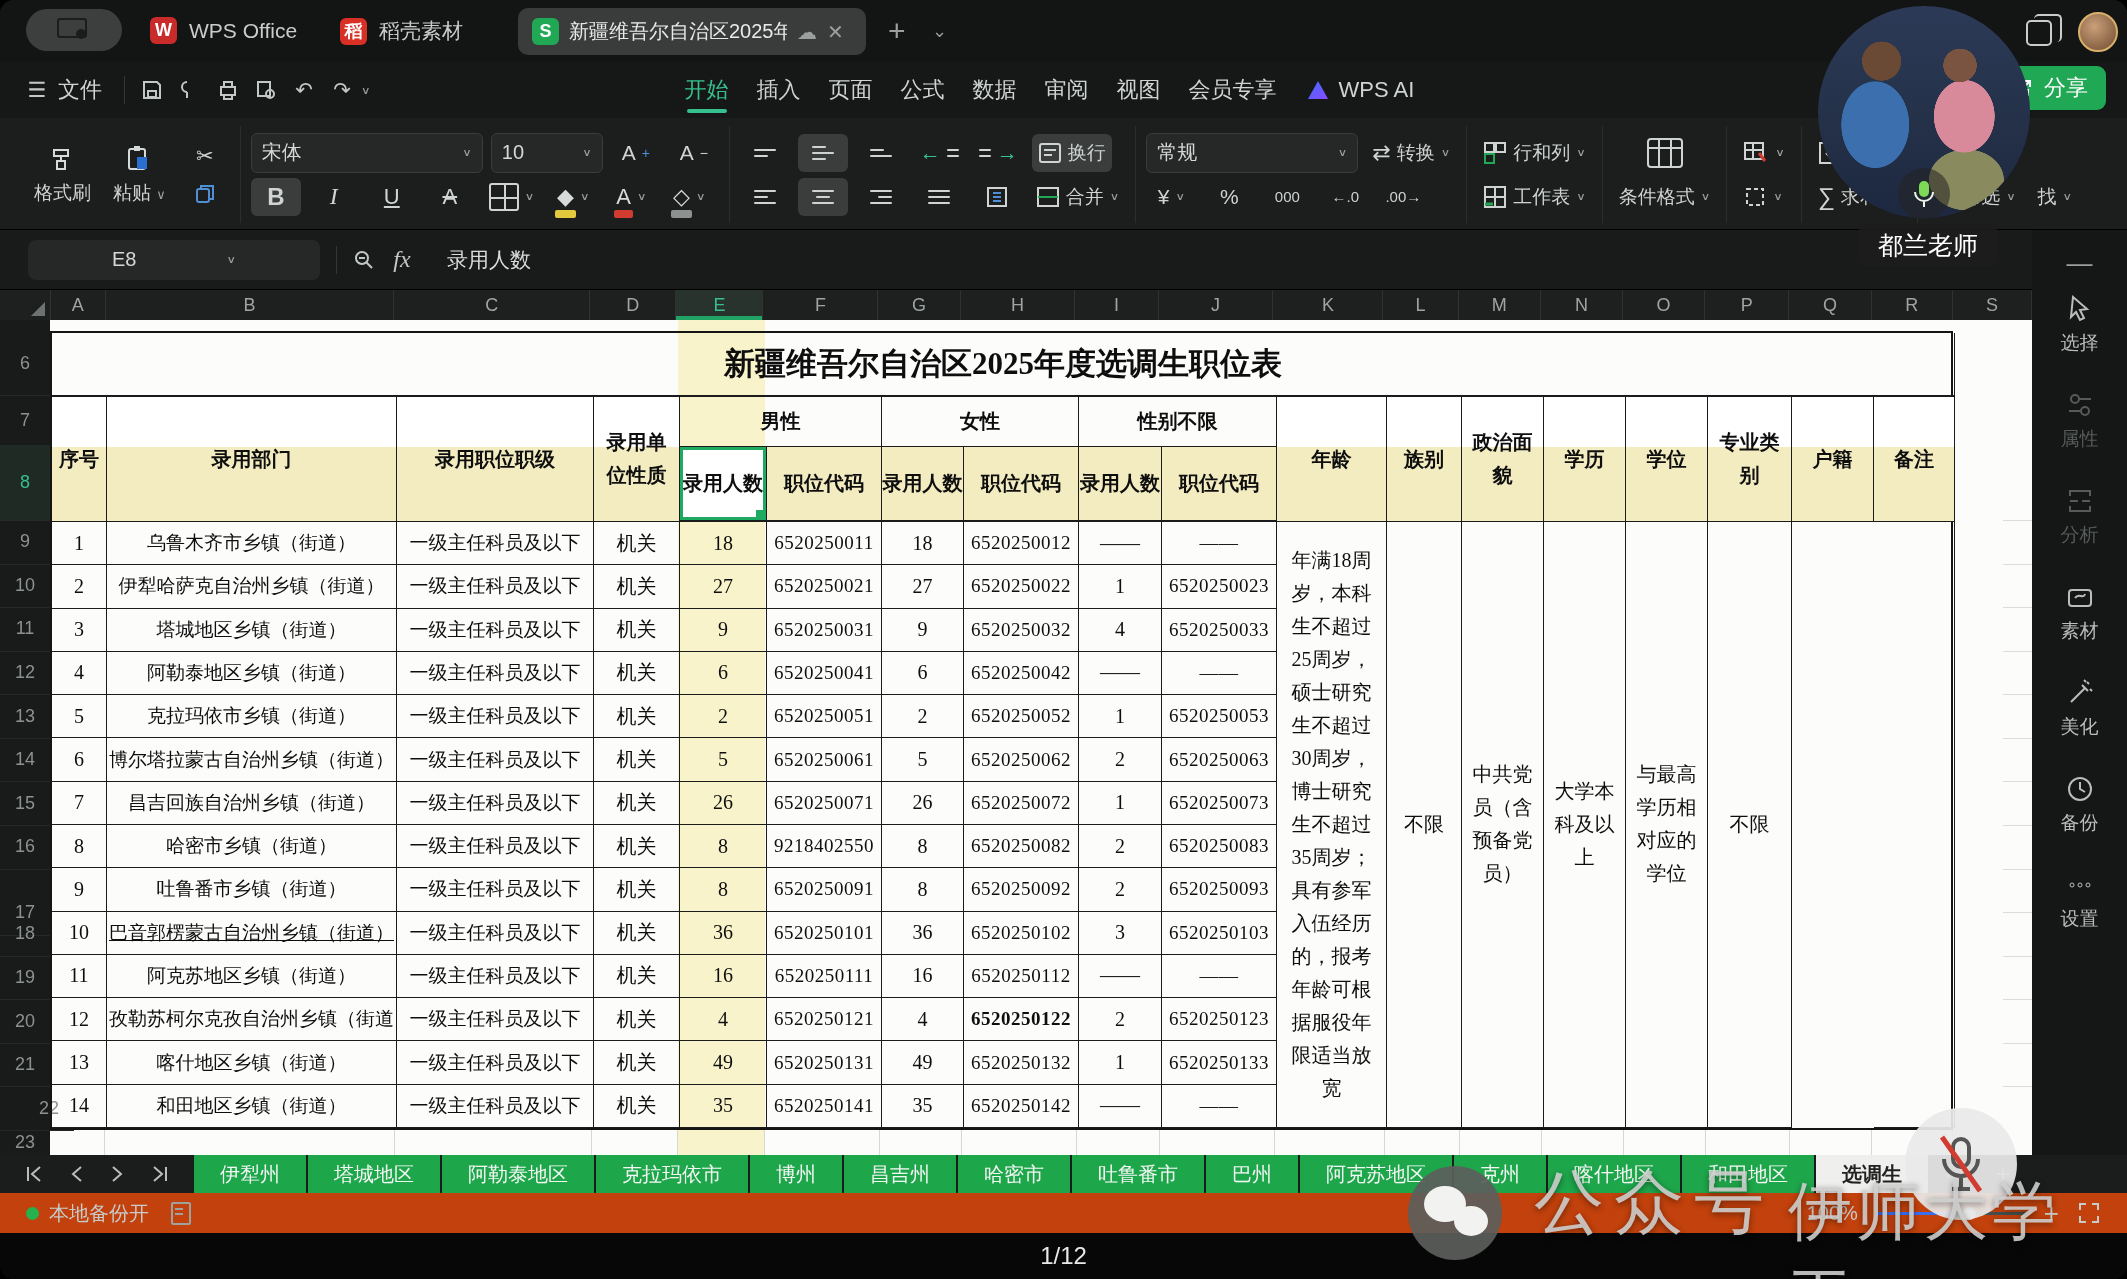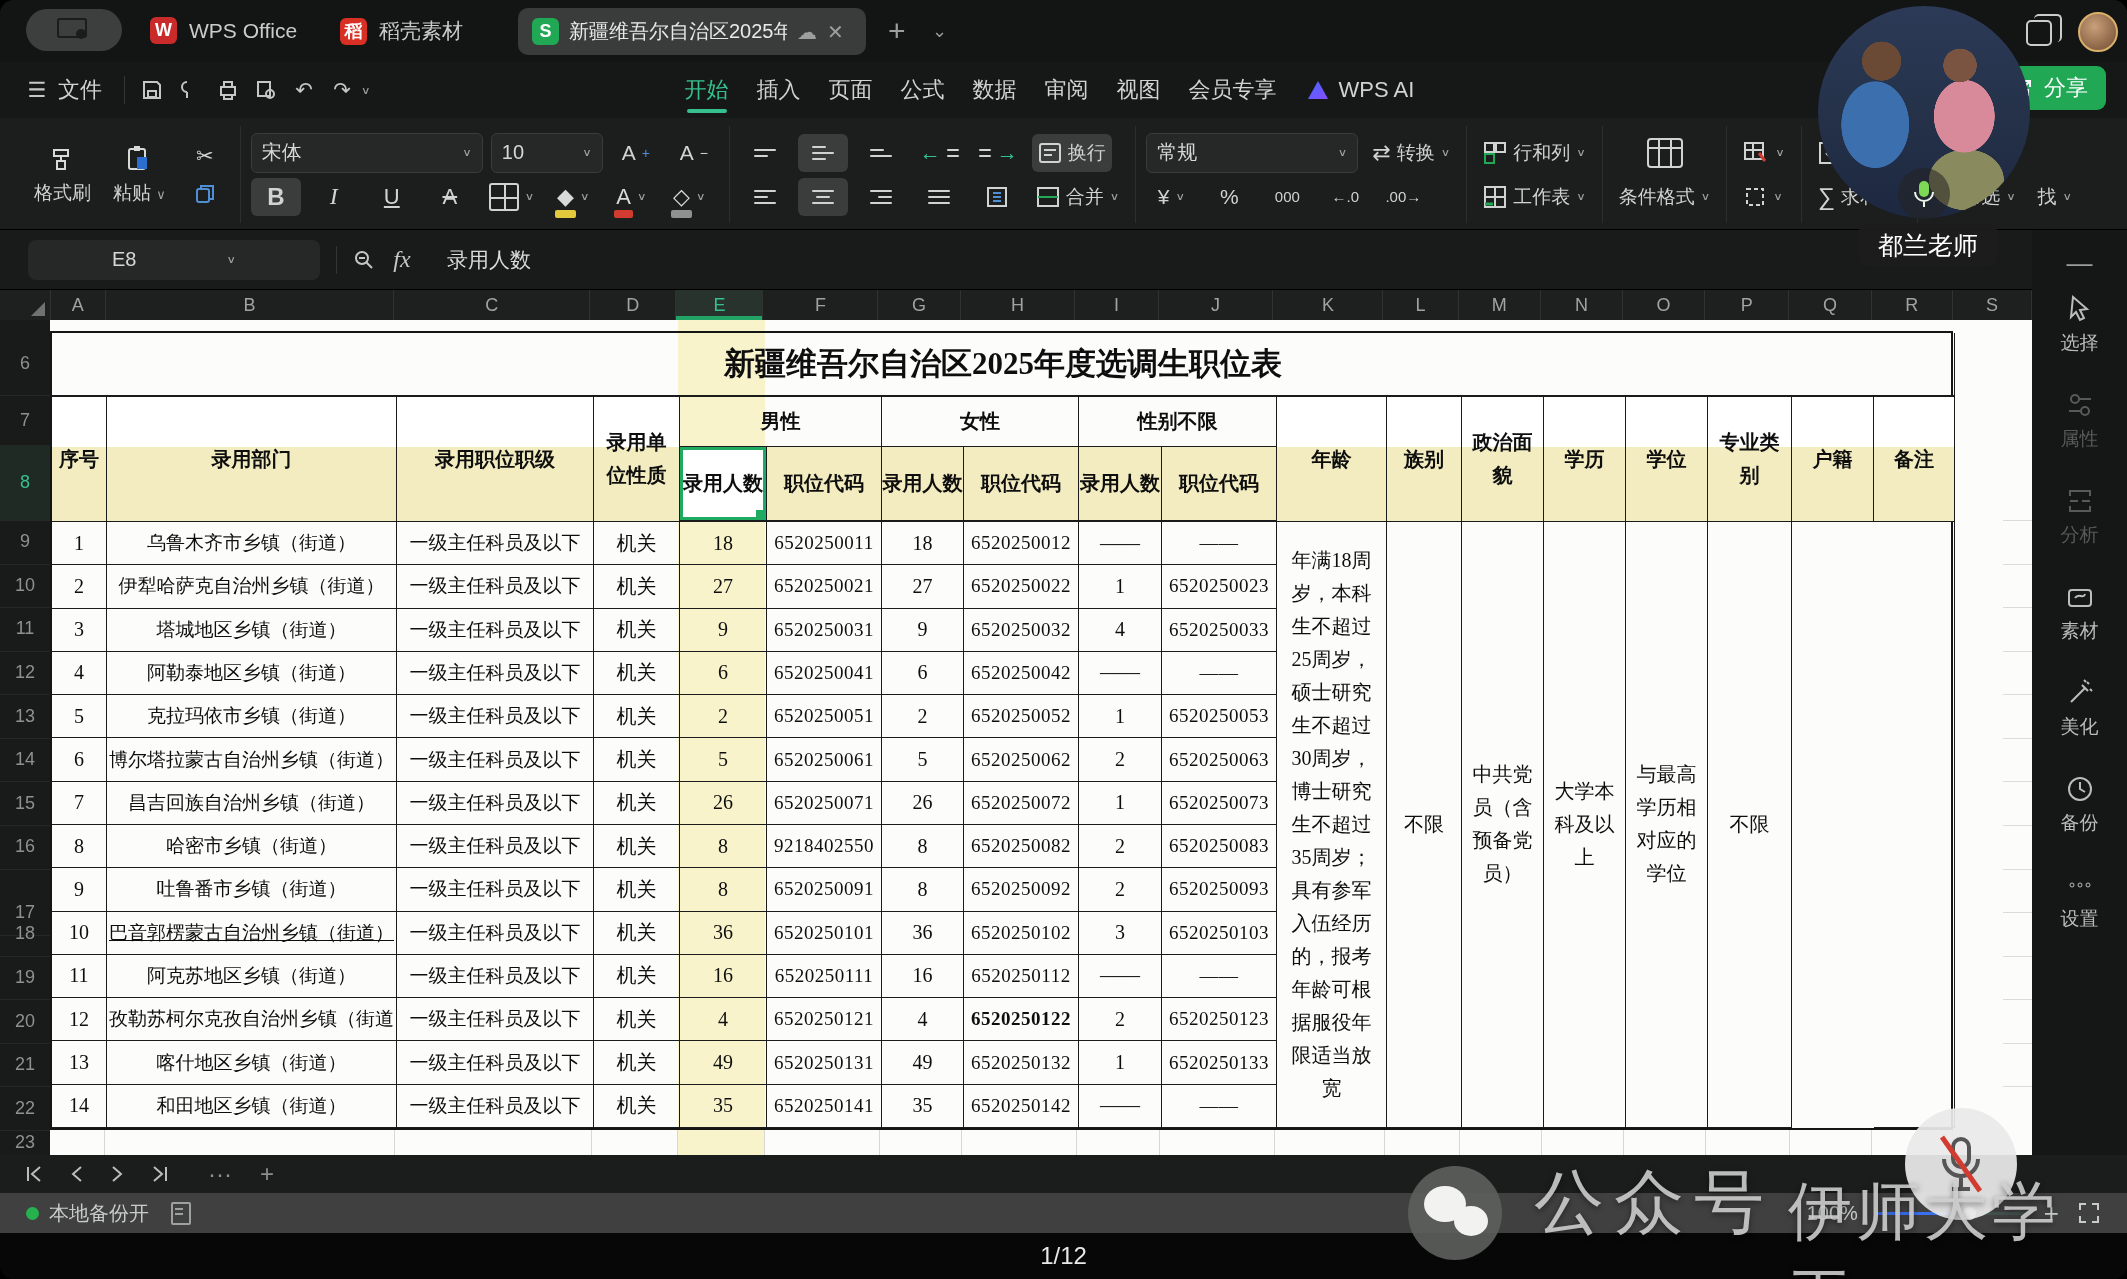--- a/index.html
+++ b/index.html
@@ -85,21 +85,21 @@
   .sideitem svg{stroke:#b9bdbc;}
   .sideitem.disabled{color:#565a59;}
   .sideitem.disabled svg{stroke:#565a59;}
   
   #sheettabs{left:0;top:1155px;width:2127px;height:38px;background:#1b1c1c;display:flex;align-items:stretch;}
   #tabnav{display:flex;align-items:center;gap:26px;padding:0 24px;color:#b9bdbc;}
   .stab{display:flex;align-items:center;padding:0 26px;background:#1ea64b;color:#f2f7f3;font-size:20px;margin-right:2px;}
   .stab.active{background:#efefed;color:#222;font-weight:bold;}
   .tab-extra{color:#8b8f8e;font-size:24px;display:flex;align-items:center;padding:0 14px;}
   
-  #statusbar{left:0;top:1193px;width:2127px;height:40px;background:#404040;display:flex;align-items:center;color:#c7cbca;font-size:20px;}
+  #statusbar{left:0;top:1193px;width:2127px;height:40px;background:#c2410c;display:flex;align-items:center;color:#c7cbca;font-size:20px;}
   .gdot{width:13px;height:13px;border-radius:50%;background:#27b04e;margin:0 10px 0 26px;}
   .docico{width:16px;height:19px;border:2px solid #9da1a0;border-radius:2px;margin-left:22px;position:relative;}
   .docico::after{content:"";position:absolute;left:2px;top:4px;width:8px;height:2px;background:#9da1a0;box-shadow:0 5px 0 #9da1a0;}
   #zoomctl{margin-left:auto;display:flex;align-items:center;gap:18px;margin-right:26px;}
   #zoomline{width:150px;height:3px;background:#43514e;position:relative;border-radius:2px;}
   #zoomline::before{content:"";position:absolute;left:0;width:60%;height:3px;background:#3a6ff0;border-radius:2px;}
   #zoomline::after{content:"";position:absolute;left:58%;top:-5px;width:13px;height:13px;border-radius:50%;background:#d0d3d2;}
   #bottombar{left:0;top:1233px;width:2127px;height:46px;background:#070707;display:flex;align-items:center;justify-content:center;color:#e8e8e8;font-size:24px;}
   
   #webcam{left:1818px;top:6px;width:212px;height:212px;border-radius:50%;z-index:50;overflow:hidden;
@@ -559,21 +559,21 @@
       <div class="rowhead" style="top: 330.714px; height: 43.5714px;">12</div>
       <div class="rowhead" style="top: 374.286px; height: 43.5714px;">13</div>
       <div class="rowhead" style="top: 417.857px; height: 43.5714px;">14</div>
       <div class="rowhead" style="top: 461.429px; height: 43.5714px;">15</div>
       <div class="rowhead" style="top: 505px; height: 43.5714px;">16</div>
       <div class="rowhead" style="top: 571px; height: 43.5714px;">17</div>
       <div class="rowhead" style="top: 592.143px; height: 43.5714px;">18</div>
       <div class="rowhead" style="top: 635.714px; height: 43.5714px;">19</div>
       <div class="rowhead" style="top: 679.286px; height: 43.5714px;">20</div>
       <div class="rowhead" style="top: 722.857px; height: 43.5714px;">21</div>
-      <div class="rowhead" style="top: 766.429px; height: 43.5714px;">22</div>
+      <div class="rowhead" style="top: 766.429px; height: 43.5714px; padding-left: 24px;">22</div>
       <div class="rowhead" style="top: 810px; height: 25px;">23</div>
     </div>
   <div id="xtable" class="abs">
       <div class="cell title" style="grid-area: 1 / 1 / span 1 / span 18;">新疆维吾尔自治区2025年度选调生职位表</div>
       <div class="cell h grad" style="grid-area: 2 / 1 / span 2 / span 1;">序号</div>
       <div class="cell h grad" style="grid-area: 2 / 2 / span 2 / span 1;">录用部门</div>
       <div class="cell h grad" style="grid-area: 2 / 3 / span 2 / span 1;">录用职位职级</div>
       <div class="cell h grad vm" style="grid-area: 2 / 4 / span 2 / span 1;">录用单位性质</div>
       <div class="cell h" style="grid-area: 2 / 5 / span 1 / span 2;">男性</div>
       <div class="cell h" style="grid-area: 2 / 7 / span 1 / span 2;">女性</div>
@@ -821,20 +821,36 @@
       <svg width="14" height="18" viewBox="0 0 14 18">
           <path d="M11 2L3 9l8 7" fill="none" stroke="#b9bdbc" stroke-width="2"></path>
         </svg>
       <svg width="14" height="18" viewBox="0 0 14 18">
           <path d="M3 2l8 7-8 7" fill="none" stroke="#b9bdbc" stroke-width="2"></path>
         </svg>
       <svg width="20" height="18" viewBox="0 0 20 18">
           <path d="M16 2v14M4 2l8 7-8 7" fill="none" stroke="#b9bdbc" stroke-width="2"></path>
         </svg>
     </div>
+    <div id="stablist" style="display:flex;">
+        <div class="stab">伊犁州</div>
+        <div class="stab">塔城地区</div>
+        <div class="stab">阿勒泰地区</div>
+        <div class="stab">克拉玛依市</div>
+        <div class="stab">博州</div>
+        <div class="stab">昌吉州</div>
+        <div class="stab">哈密市</div>
+        <div class="stab">吐鲁番市</div>
+        <div class="stab">巴州</div>
+        <div class="stab">阿克苏地区</div>
+        <div class="stab">克州</div>
+        <div class="stab">喀什地区</div>
+        <div class="stab">和田地区</div>
+        <div class="stab active">选调生</div>
+      </div>
     <div class="tab-extra">···</div>
     <div class="tab-extra">+</div>
   </div>
 
   <div id="statusbar" class="abs">
     <span class="gdot"></span>
     <span>本地备份开</span>
     <span class="docico"></span>
     <div id="zoomctl">
       <span>100%</span>

